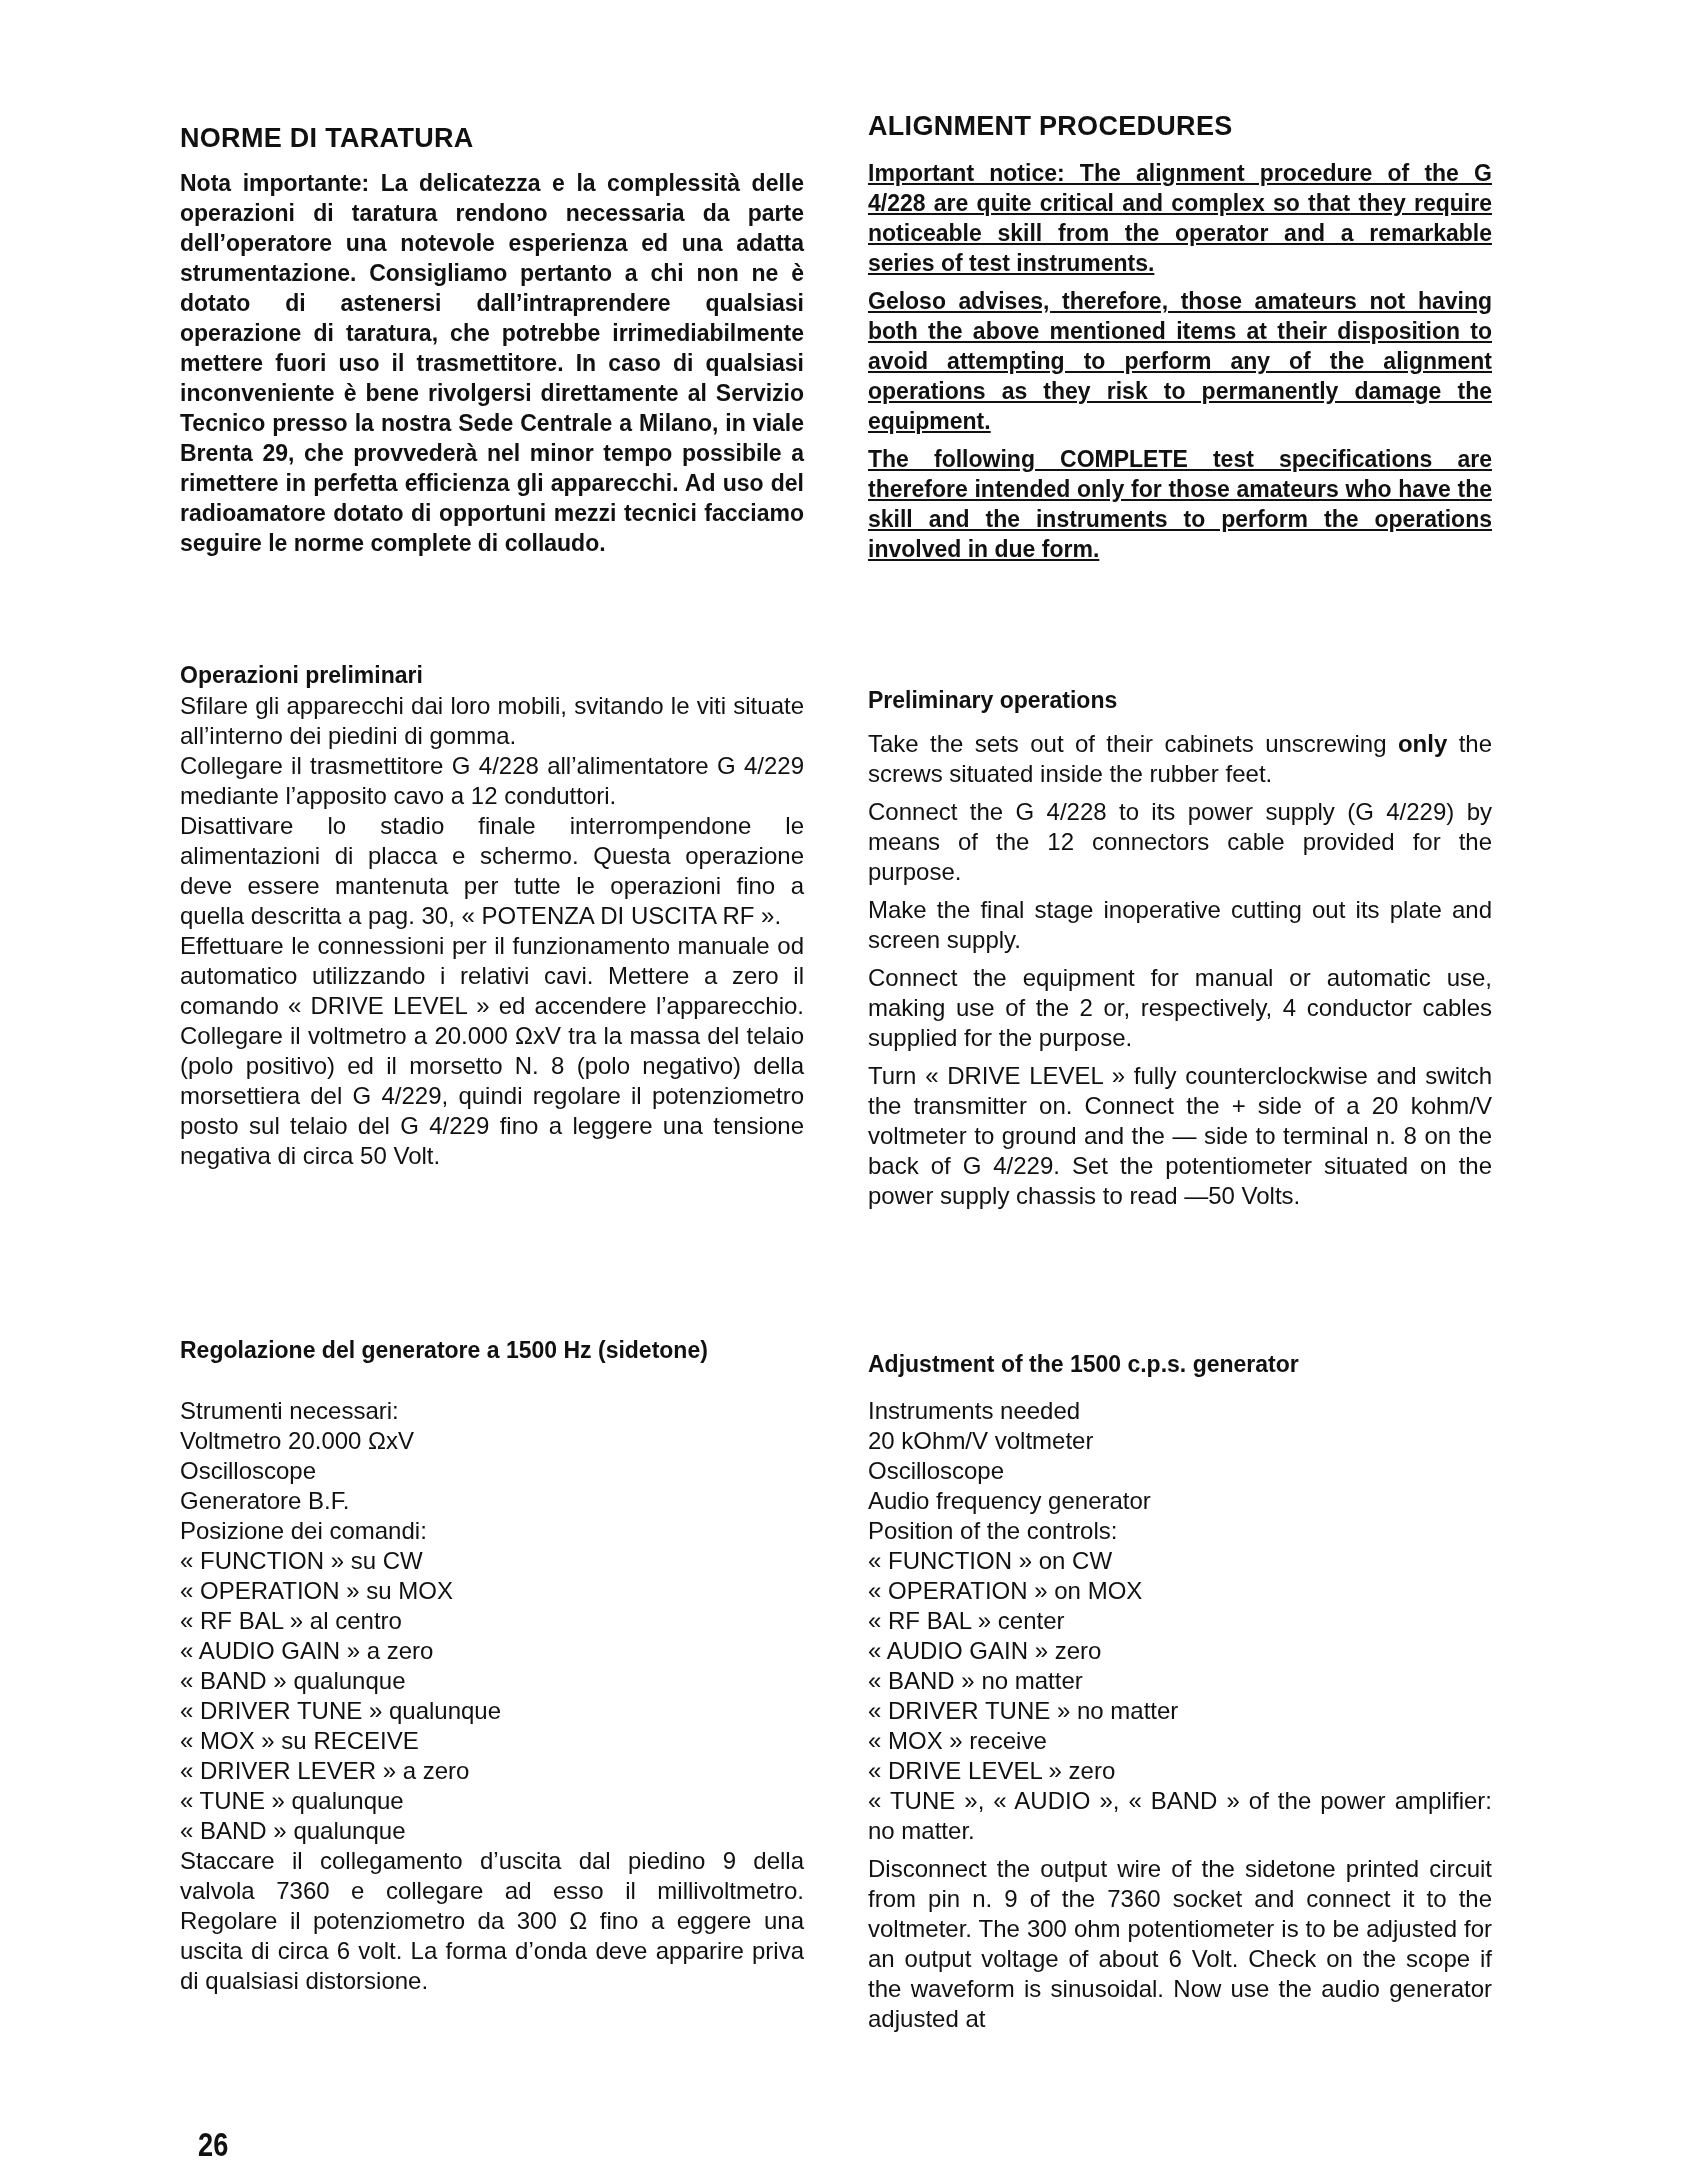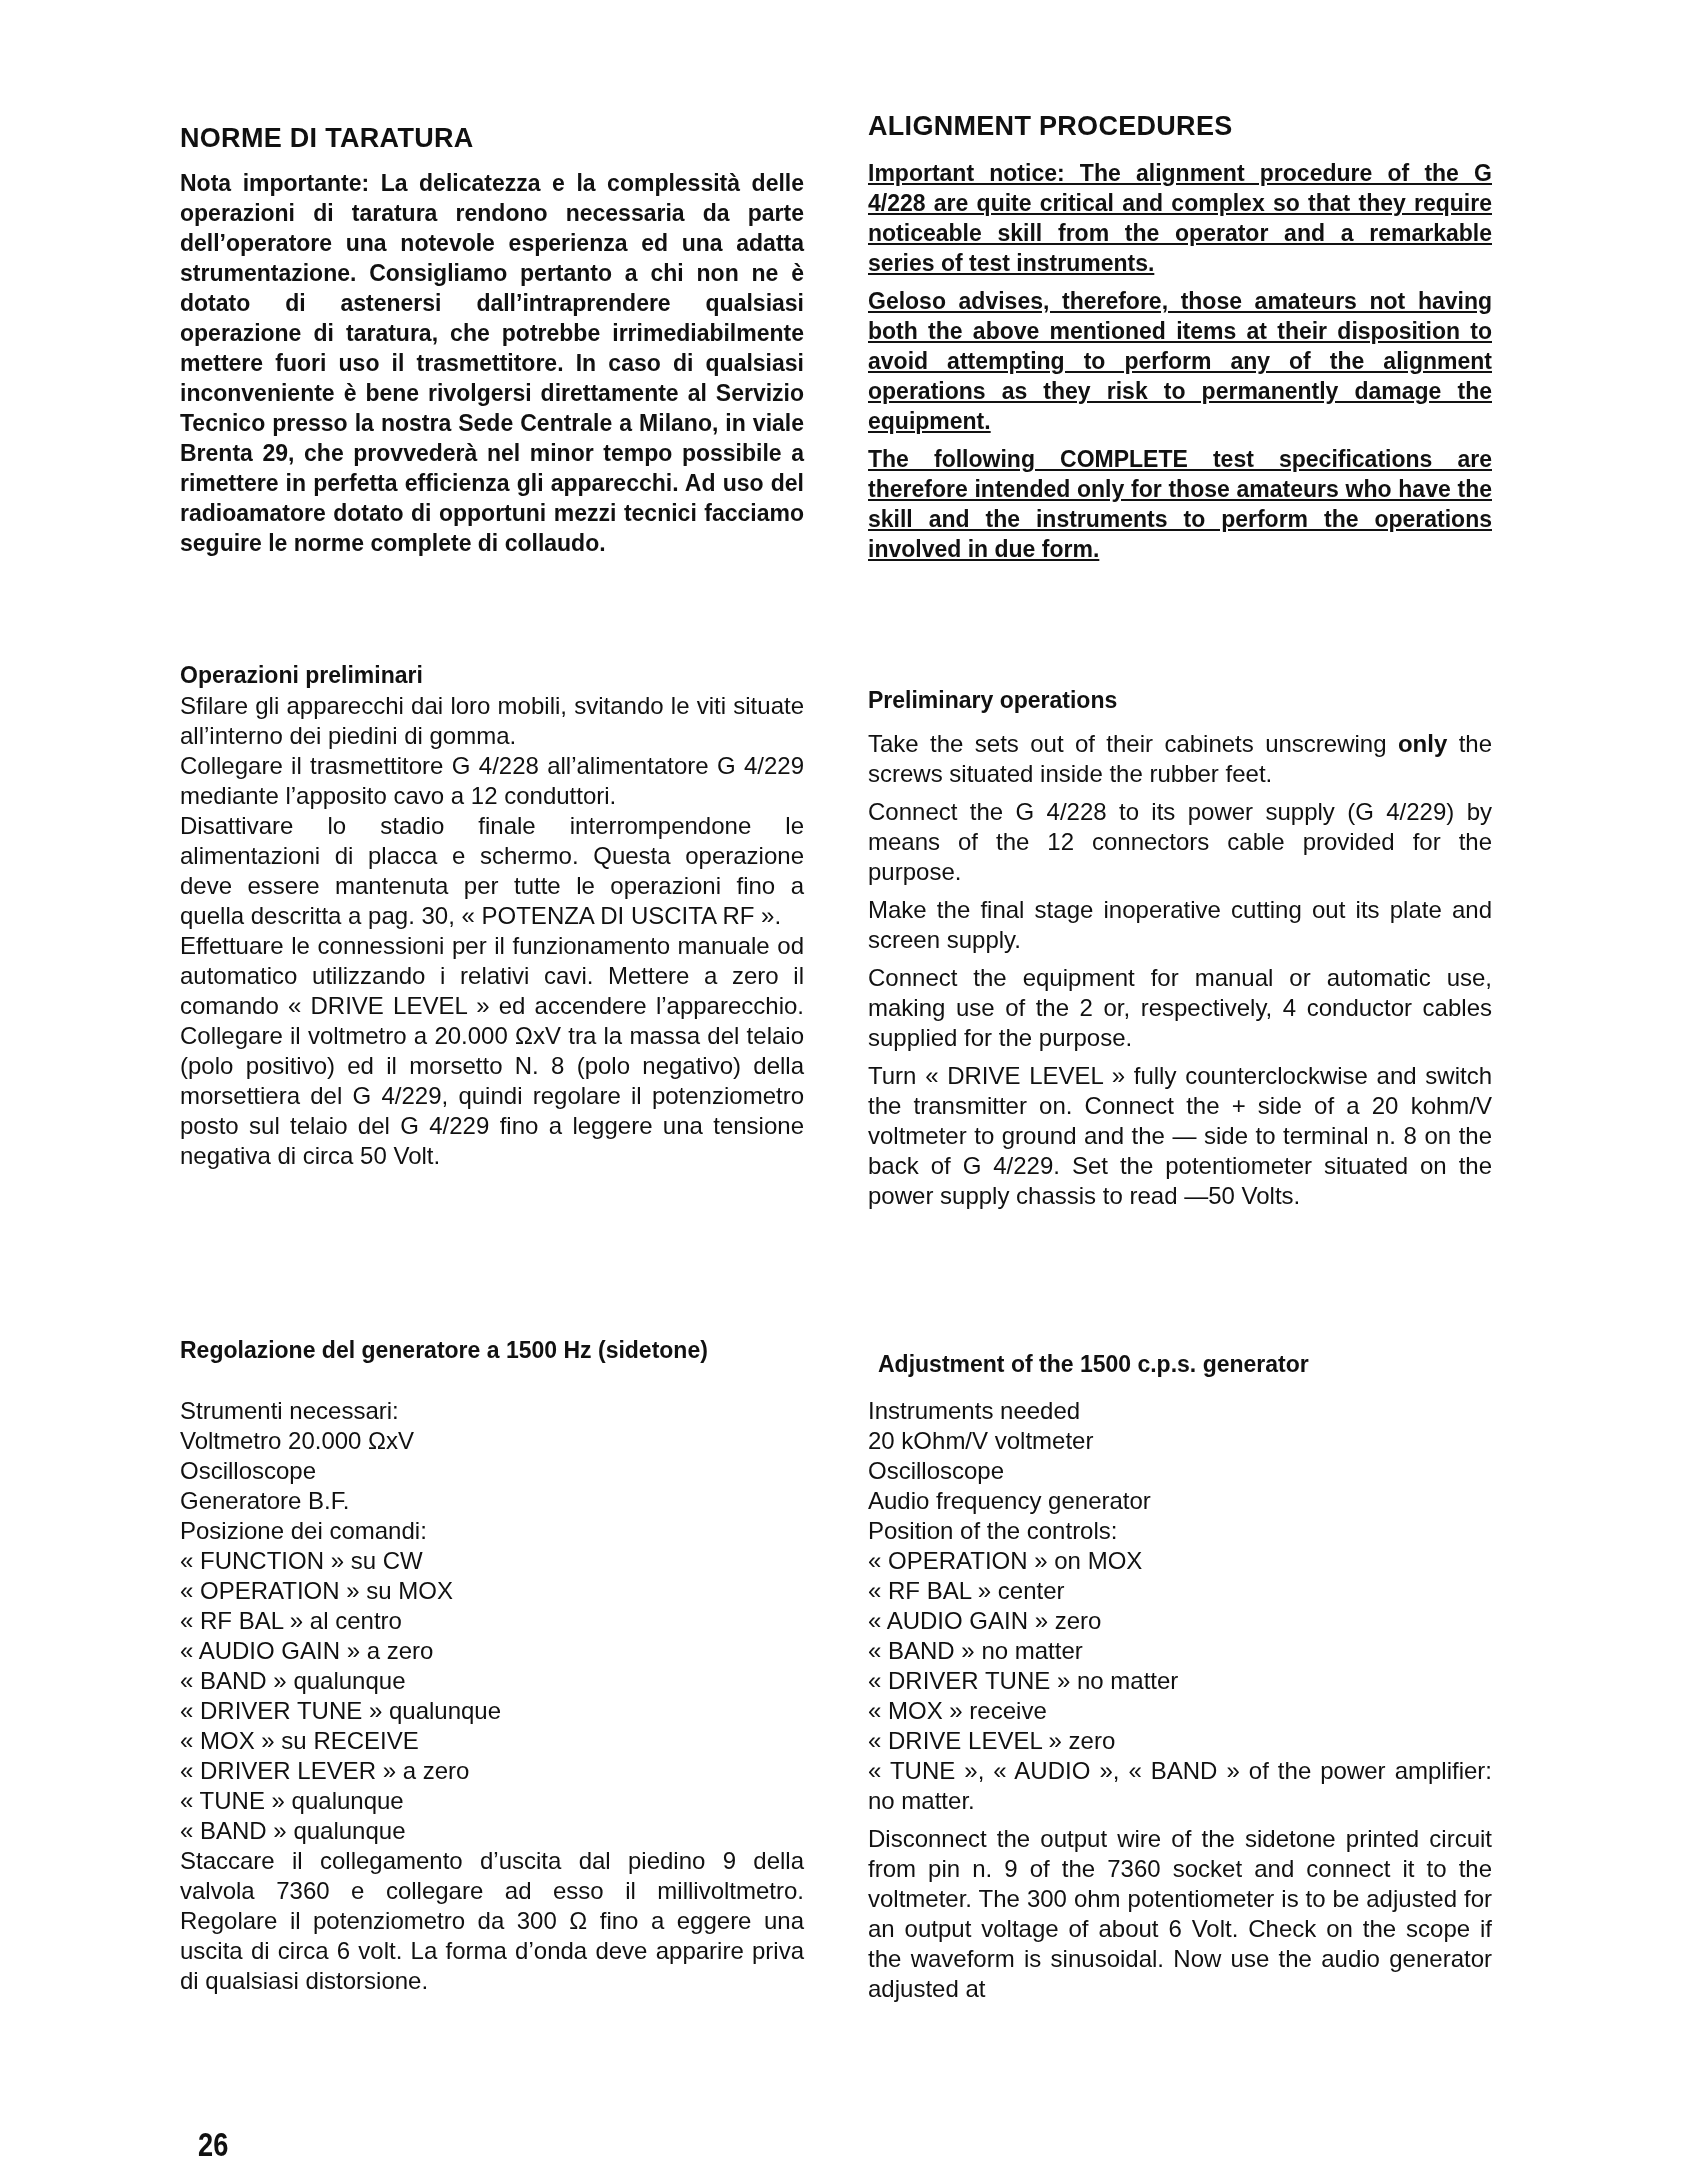--- a/index.html
+++ b/index.html
@@ -120,29 +120,30 @@
   <h2 class="subhead" style="top:685px;">Preliminary operations</h2>
 
   <div class="block" style="top:729px;">
     <p class="p"><span>Take the sets out of their cabinets unscrewing </span><b>only</b><span> the screws situated inside the rubber feet.</span></p>
     <p class="p gap">Connect the G 4/228 to its power supply (G 4/229) by means of the 12 connectors cable provided for the purpose.</p>
     <p class="p gap">Make the final stage inoperative cutting out its plate and screen supply.</p>
     <p class="p gap">Connect the equipment for manual or automatic use, making use of the 2 or, respectively, 4 conductor cables supplied for the purpose.</p>
     <p class="p gap">Turn « DRIVE LEVEL » fully counterclockwise and switch the transmitter on. Connect the + side of a 20 kohm/V voltmeter to ground and the — side to terminal n. 8 on the back of G 4/229. Set the potentiometer situated on the power supply chassis to read —50 Volts.</p>
   </div>
 
-  <h2 class="subhead" style="top:1349px;margin-left:10px;">Adjustment of the 1500 c.p.s. generator</h2>
+  <h2 class="subhead" style="top:1349px;">Adjustment of the 1500 c.p.s. generator</h2>
 
   <div class="block" style="top:1396px;">
     <ul class="list">
       <li>Instruments needed</li>
       <li>20 kOhm/V voltmeter</li>
       <li>Oscilloscope</li>
       <li>Audio frequency generator</li>
       <li>Position of the controls:</li>
+      <li>« FUNCTION » on CW</li>
       <li>« OPERATION » on MOX</li>
       <li>« RF BAL » center</li>
       <li>« AUDIO GAIN » zero</li>
       <li>« BAND » no matter</li>
       <li>« DRIVER TUNE » no matter</li>
       <li>« MOX » receive</li>
       <li>« DRIVE LEVEL » zero</li>
       <li style="text-align:justify;">« TUNE », « AUDIO », « BAND » of the power amplifier: no matter.</li>
     </ul>
     <p class="p gap">Disconnect the output wire of the sidetone printed circuit from pin n. 9 of the 7360 socket and connect it to the voltmeter. The 300 ohm potentiometer is to be adjusted for an output voltage of about 6 Volt. Check on the scope if the waveform is sinusoidal. Now use the audio generator adjusted at</p>

